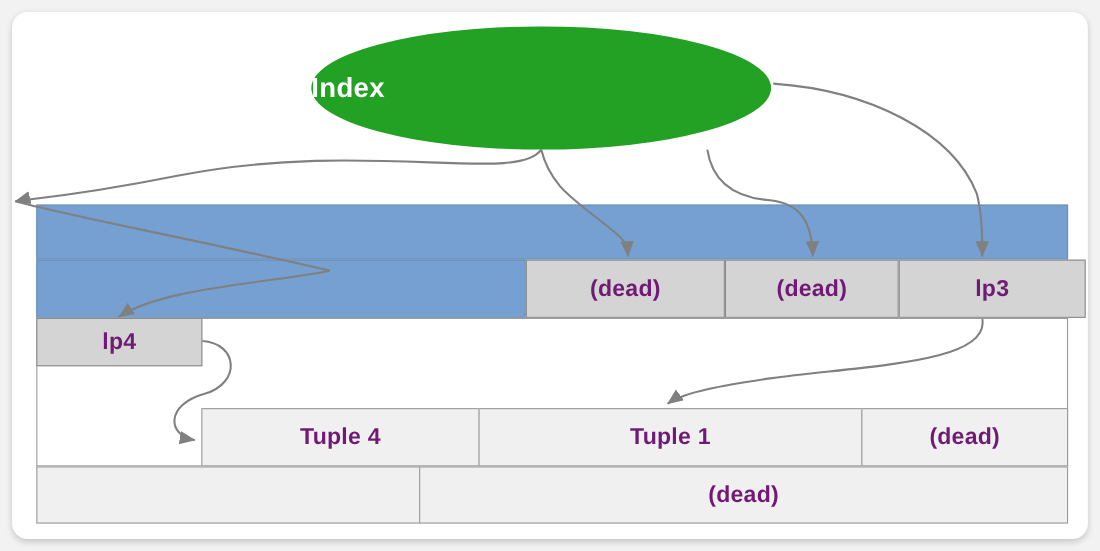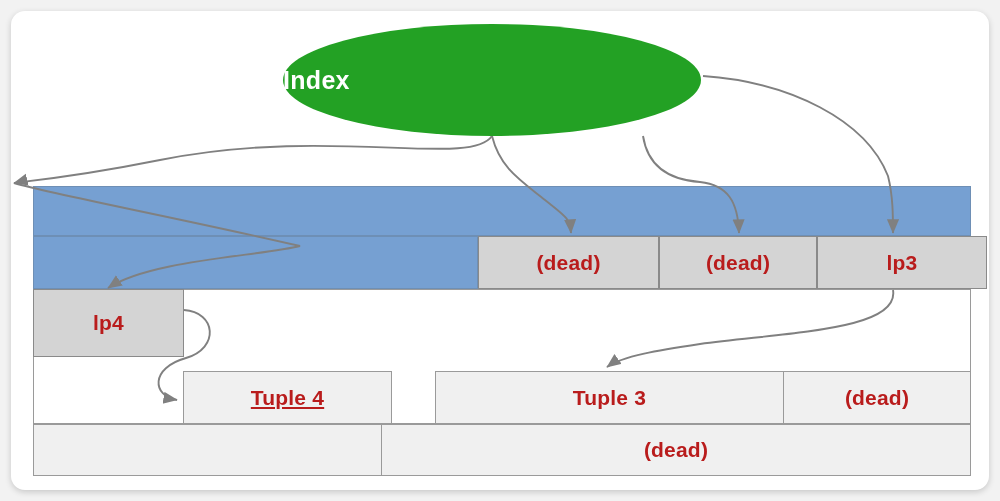--- a/index.html
+++ b/index.html
@@ -20,21 +20,21 @@
   }
   .svg-layer{position:absolute;left:0;top:0;width:1000px;height:501px;overflow:visible;}
   
   .cell{
     position:absolute;
     box-sizing:border-box;
     border:1px solid #808080;
     display:flex;align-items:center;justify-content:center;
     font-weight:bold;
     font-size:21px;
-    color:#b91c1c;
+    color:#701a75;
     letter-spacing:.2px;
   }
   .blue{background:#76a0d2;border-color:#6e8fb5;}
   .gray{background:#d4d4d4;border-color:#8a8a8a;}
   .lgray{background:#f0f0f0;border-color:#9a9a9a;}
   .white{background:#ffffff;border-color:#9a9a9a;}
   .ellipse{
     position:absolute;
     background:#23a124;
     border-radius:50%;
@@ -55,25 +55,25 @@
 <div class="cell blue" style="left:33px;top:236px;width:445px;height:53px;"></div>
 
 <div class="cell gray" style="left:478px;top:236px;width:181px;height:53px;">(dead)</div>
 
 <div class="cell gray" style="left:659px;top:236px;width:158px;height:53px;">(dead)</div>
 
 <div class="cell gray" style="left:817px;top:236px;width:170px;height:53px;">lp3</div>
 
 <div class="cell white" style="left:33px;top:289px;width:938px;height:135px;"></div>
 
-<div class="cell gray" style="left:33px;top:289px;width:151px;height:68px;">lp4</div>
+<div class="cell gray" style="left:33px;top:289px;width:151px;height:44px;">lp4</div>
 
-<div class="cell lgray" style="left:183px;top:371px;width:209px;height:53px;text-decoration:underline;">Tuple 4</div>
+<div class="cell lgray" style="left:183px;top:371px;width:253px;height:53px;">Tuple 4</div>
 
-<div class="cell lgray" style="left:435px;top:371px;width:349px;height:53px;">Tuple 3</div>
+<div class="cell lgray" style="left:435px;top:371px;width:349px;height:53px;">Tuple 1</div>
 
 <div class="cell lgray" style="left:783px;top:371px;width:188px;height:53px;">(dead)</div>
 
 <div class="cell lgray" style="left:33px;top:424px;width:349px;height:52px;"></div>
 
 <div class="cell lgray" style="left:381px;top:424px;width:590px;height:52px;">(dead)</div>
 
 <svg class="svg-layer" viewBox="0 0 1000 501" xmlns="http://www.w3.org/2000/svg">
   <defs>
     <marker id="ah" markerWidth="9" markerHeight="9" refX="7.2" refY="3.2" orient="auto" markerUnits="strokeWidth">

